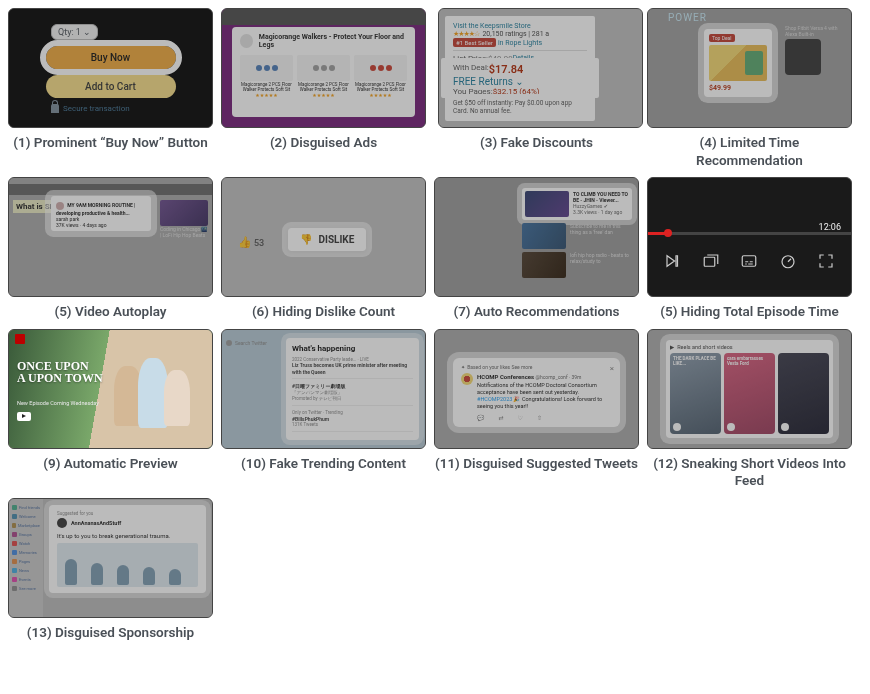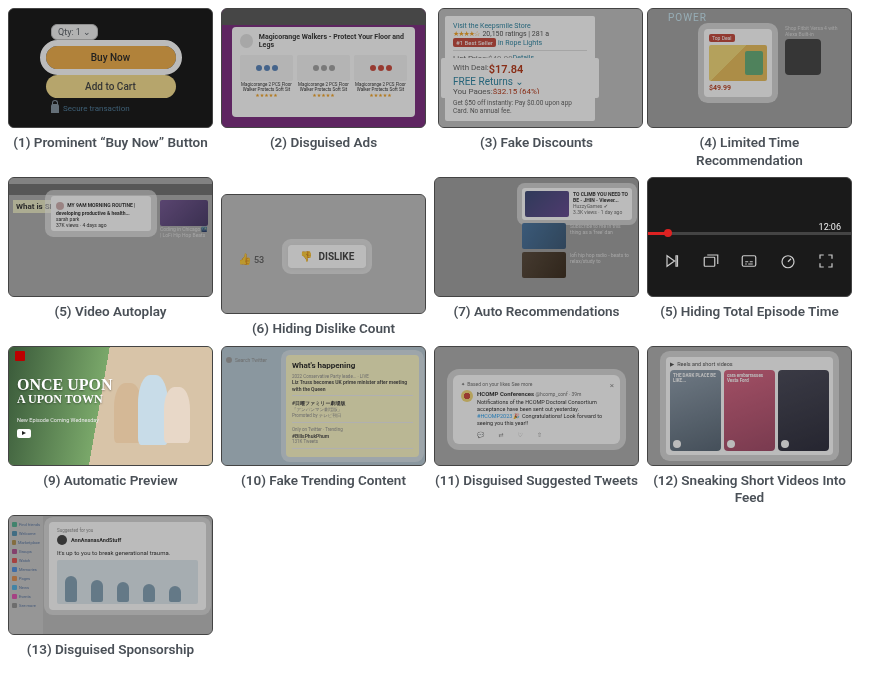--- a/index.html
+++ b/index.html
@@ -104,21 +104,21 @@
   .t5 .card { position:absolute; left:42px; top:18px; width:100px; background:#fff; border-radius:3px; padding:3px; box-shadow:0 0 0 6px rgba(255,255,255,0.55); }
   .t5 .vimg { width:100%; height:38px; background:linear-gradient(120deg,#b8c4a2,#8a9778); position:relative; }
   .t5 .overlay-text { position:absolute; left:3px; bottom:3px; color:#fff; font-size:7px; font-weight:700; letter-spacing:1px; text-shadow:0 0 2px #000; }
   .t5 .meta { font-size:5px; color:#222; margin-top:3px; line-height:1.2; padding:0 2px; }
   .t5 .ava { display:inline-block; width:8px; height:8px; border-radius:50%; background:#caa; vertical-align:top; margin-right:2px; }
   .t5 .slam { position:absolute; left:4px; top:22px; font-size:8px; font-weight:700; color:#222; background:#e8e8c0; padding:2px 3px; }
   .t5 .side { position:absolute; right:4px; top:22px; width:48px; font-size:5px; color:#ddd; }
   .t5 .sideimg { width:100%; height:26px; background:linear-gradient(135deg,#6a4a8c,#3a2a5c); border-radius:2px; }
 
   
-  .t6 { background:#bfbfbf; display:flex; align-items:center; justify-content:center;margin-top:17px; }
+  .t6 { background:#bfbfbf; display:flex; align-items:center; justify-content:center; }
   .t6 .bar { position:absolute; left:16px; top:58px; display:flex; gap:14px; align-items:center; font-size:9px; color:#555; font-weight:600; }
   .t6 .ic { display:inline-block; font-size:11px; }
   .t6 .pill { position:absolute; left:66px; top:50px; background:#fff; padding:6px 12px; border-radius:3px; display:flex; align-items:center; gap:6px; font-size:10px; font-weight:700; color:#333; box-shadow:0 1px 4px rgba(0,0,0,0.15); outline:6px solid rgba(255,255,255,0.5); }
   .t6 .thd { transform:scaleY(-1); display:inline-block; }
 
   
   .t7 { background:#999; }
   .t7 .col { position:absolute; right:6px; top:10px; width:110px; display:flex; flex-direction:column; gap:3px; }
   .t7 .item { display:flex; gap:4px; align-items:flex-start; }
   .t7 .th { width:44px; height:26px; background:#333; border-radius:2px; flex-shrink:0; }
@@ -136,34 +136,34 @@
   .t8 .prog::before { content:""; position:absolute; left:0; width:18px; height:3px; background:#d22; }
   .t8 .prog::after { content:""; position:absolute; left:16px; top:-3px; width:8px; height:8px; border-radius:50%; background:#d22; }
   .t8 .time { position:absolute; right:10px; top:44px; font-size:9px; color:#eee; }
   .t8 .icons { position:absolute; left:0; right:0; top:74px; display:flex; justify-content:space-around; align-items:center; padding:0 6px; }
   .t8 svg { width:18px; height:18px; stroke:#ccc; fill:none; stroke-width:1.6; }
 
   
   .t9 { background:#6a8a5a; position:relative; }
   .t9 .bg { position:absolute; inset:0; background:linear-gradient(100deg,#3a5a3a 0%,#7aa86a 45%, #d8c4a8 45%); }
   .t9 .ttl { position:absolute; left:8px; top:30px; font-size:12px; font-weight:800; color:#fff; line-height:1; font-family:serif; text-shadow:0 1px 2px rgba(0,0,0,0.4); }
-  .t9 .ttl .o { font-size:16px; }
+  .t9 .ttl .o { font-size:12px; }
   .t9 .sub { position:absolute; left:8px; top:70px; font-size:5.5px; color:#e8e8e8; }
   .t9 .pb { position:absolute; left:8px; top:82px; width:14px; height:9px; background:#fff; border-radius:2px; display:flex; align-items:center; justify-content:center; }
   .t9 .pb::before { content:""; border-left:4px solid #222; border-top:2.5px solid transparent; border-bottom:2.5px solid transparent; }
   .t9 .nlogo { position:absolute; top:4px; left:6px; width:10px; height:10px; background:#b00; border-radius:1px; }
   .t9 .ppl { position:absolute; right:18px; top:16px; width:80px; height:90px; }
   .t9 .ppl .p { position:absolute; border-radius:40% 40% 10% 10%; }
   .t9 .ppl .p1 { left:0; top:20px; width:28px; height:60px; background:#d4b896; }
   .t9 .ppl .p2 { left:24px; top:12px; width:30px; height:70px; background:#c8dce8; }
   .t9 .ppl .p3 { left:50px; top:24px; width:26px; height:56px; background:#e8d8c8; }
 
   
   .t10 { background:#b4c8d4; }
-  .t10 .card { position:absolute; left:64px; right:6px; top:8px; bottom:8px; background:#fef9c3; border-radius:4px; padding:6px; box-shadow:0 0 0 5px rgba(255,255,255,0.4); overflow:hidden; }
+  .t10 .card { position:absolute; left:64px; right:6px; top:8px; bottom:8px; background:#ffffff; border-radius:4px; padding:6px; box-shadow:0 0 0 5px rgba(255,255,255,0.4); overflow:hidden; }
   .t10 .h { font-size:8px; font-weight:700; color:#111; margin-bottom:4px; }
   .t10 .it { font-size:5px; color:#333; margin-bottom:4px; line-height:1.3; border-bottom:1px solid #eee; padding-bottom:3px; }
   .t10 .it .cat { color:#888; font-size:4.5px; }
   .t10 .it .ti2 { font-weight:600; }
   .t10 .side { position:absolute; left:4px; top:10px; width:50px; display:flex; flex-direction:column; gap:3px; }
   .t10 .side span { font-size:5px; color:#888; display:flex; align-items:center; gap:3px; }
   .t10 .side .d { width:6px; height:6px; border-radius:50%; background:#999; }
 
   
   .t11 { background:#a8a8a8; }

